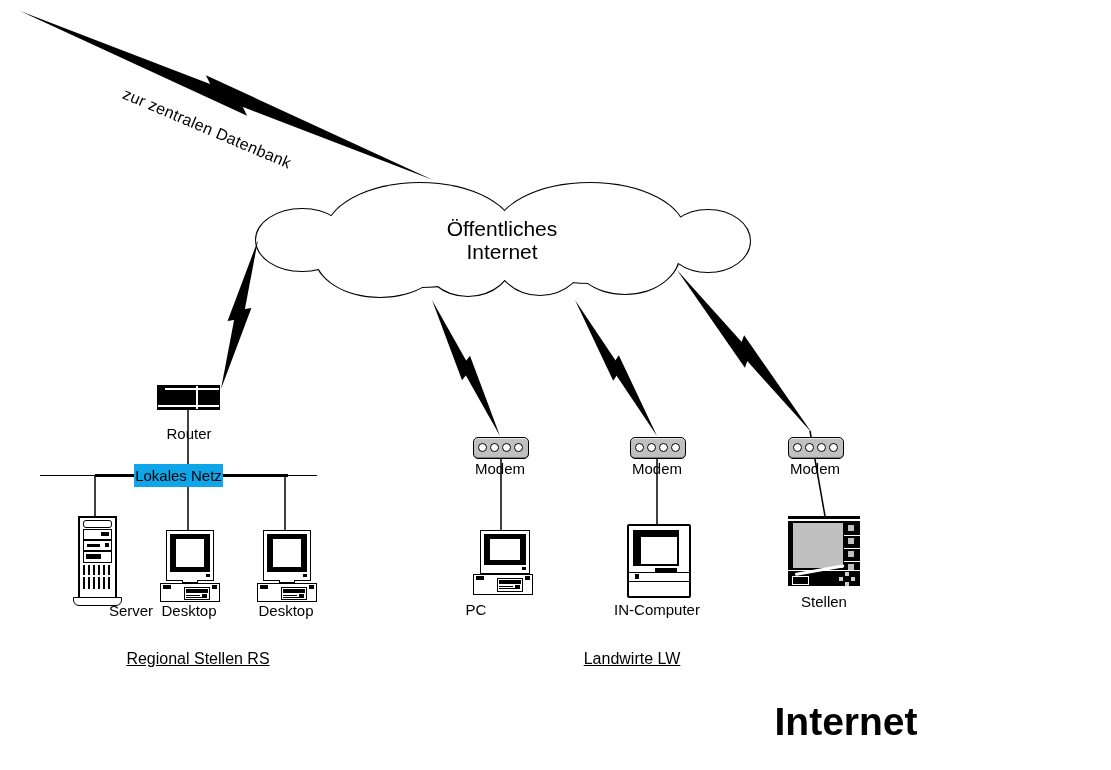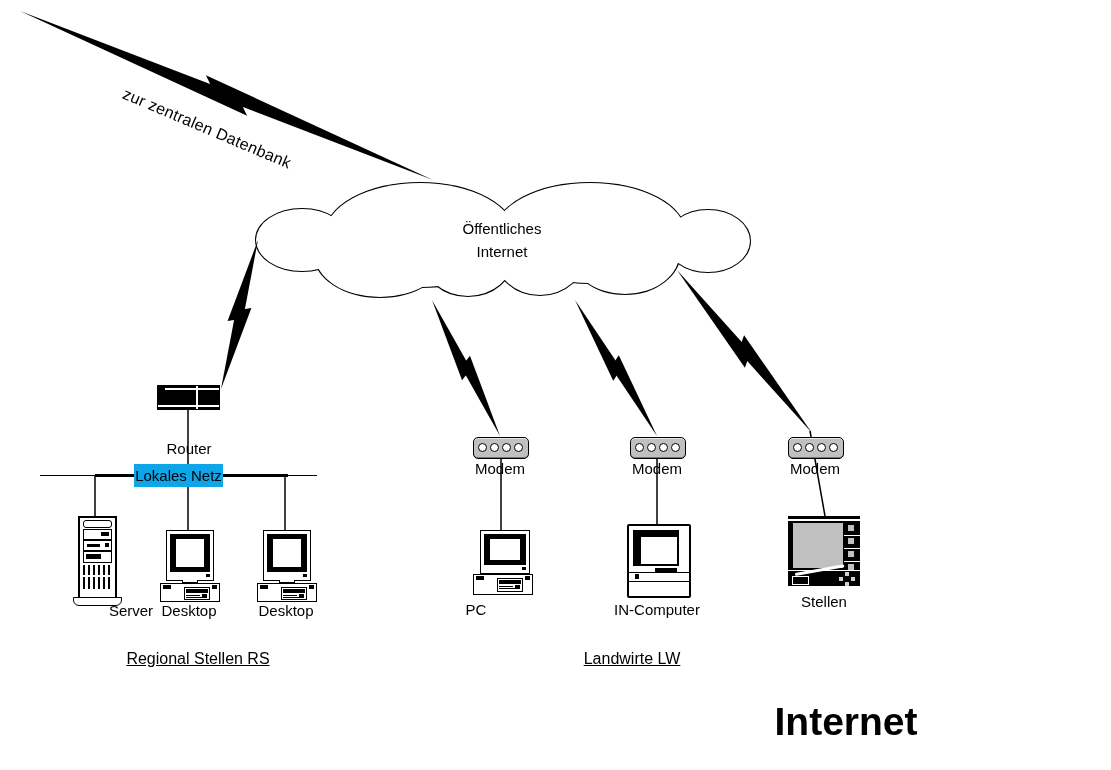--- a/index.html
+++ b/index.html
@@ -6,21 +6,21 @@
   .stage{position:relative;width:1111px;height:770px;background:#fff;overflow:hidden;
          font-family:"Liberation Sans",sans-serif;color:#000;}
   svg.canvas{position:absolute;left:0;top:0;}
 
   
   .lbl{position:absolute;font-size:15px;white-space:nowrap;transform:translateX(-50%);}
   .lbl.u{font-size:16px;text-decoration:underline;}
   .lan-box{position:absolute;left:134px;top:464px;width:89px;height:23px;background:#0ea5e9;
            font-size:15px;text-align:center;line-height:23px;white-space:nowrap;}
   .cloud-lbl{position:absolute;left:502px;top:217px;width:140px;margin-left:-70px;
-             text-align:center;font-size:15px;line-height:23px;}
+             text-align:center;font-size:21px;line-height:23px;}
   .bolt-lbl{position:absolute;left:127px;top:85px;font-size:16px;white-space:nowrap;
             transform:rotate(23deg);transform-origin:0 0;letter-spacing:.3px;}
   .big-title{position:absolute;left:846px;top:700px;transform:translateX(-50%);
              font-size:39px;font-weight:bold;white-space:nowrap;}
 
   
   .routericon{position:absolute;left:157px;top:385px;width:63px;height:25px;background:#000;}
   .routericon .h1{position:absolute;left:8px;right:1px;top:3px;height:2px;background:#fff;}
   .routericon .v1{position:absolute;left:39px;top:1px;bottom:1px;width:2px;background:#fff;}
   .routericon .h2{position:absolute;left:1px;right:1px;bottom:3px;height:2px;background:#fff;}
@@ -153,21 +153,21 @@
   <div class="cloud-lbl">
     <div>Öffentliches</div>
     <div>Internet</div>
   </div>
 
   <div class="routericon">
     <div class="h1"></div>
     <div class="v1"></div>
     <div class="h2"></div>
   </div>
-  <div class="lbl" style="left:189px;top:425px;margin-top:15px;">Router</div>
+  <div class="lbl" style="left:189px;top:425px;">Router</div>
 
   <div class="lan-box">Lokales Netz</div>
 
   <div class="server">
     <div class="bay b0"></div>
     <div class="bay b1">
         <div class="d d1"></div>
       </div>
     <div class="bay b2">
         <div class="d d2"></div>

